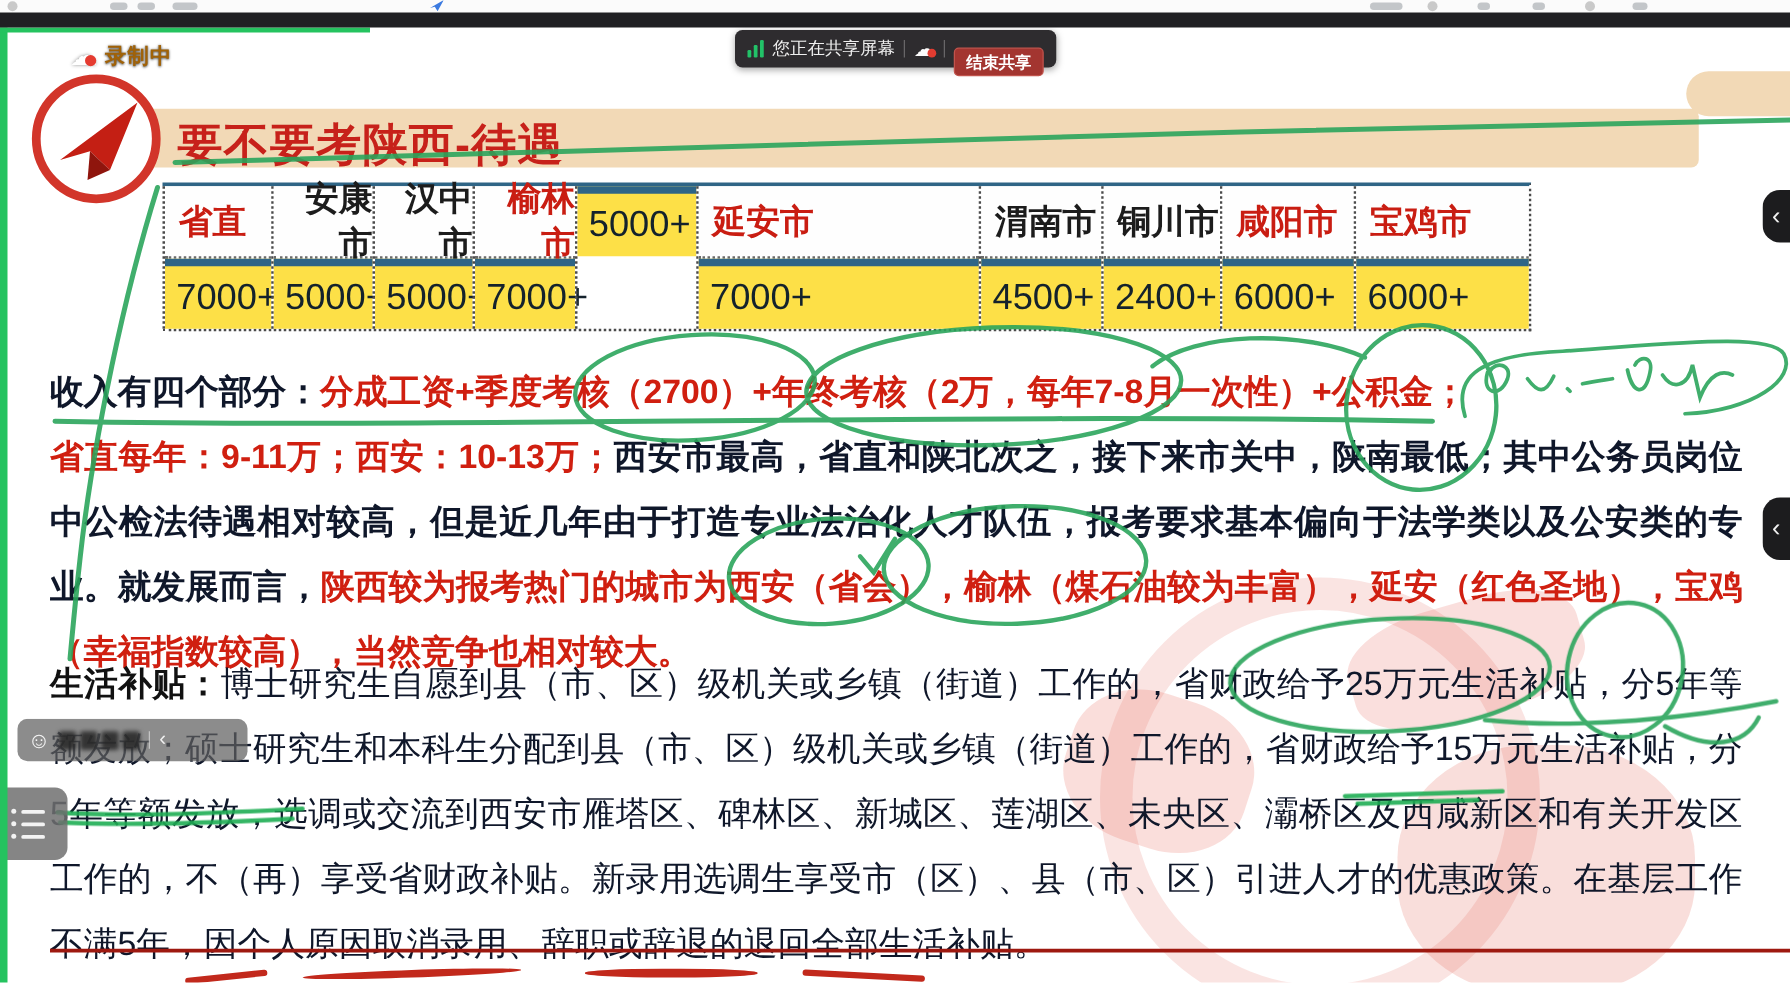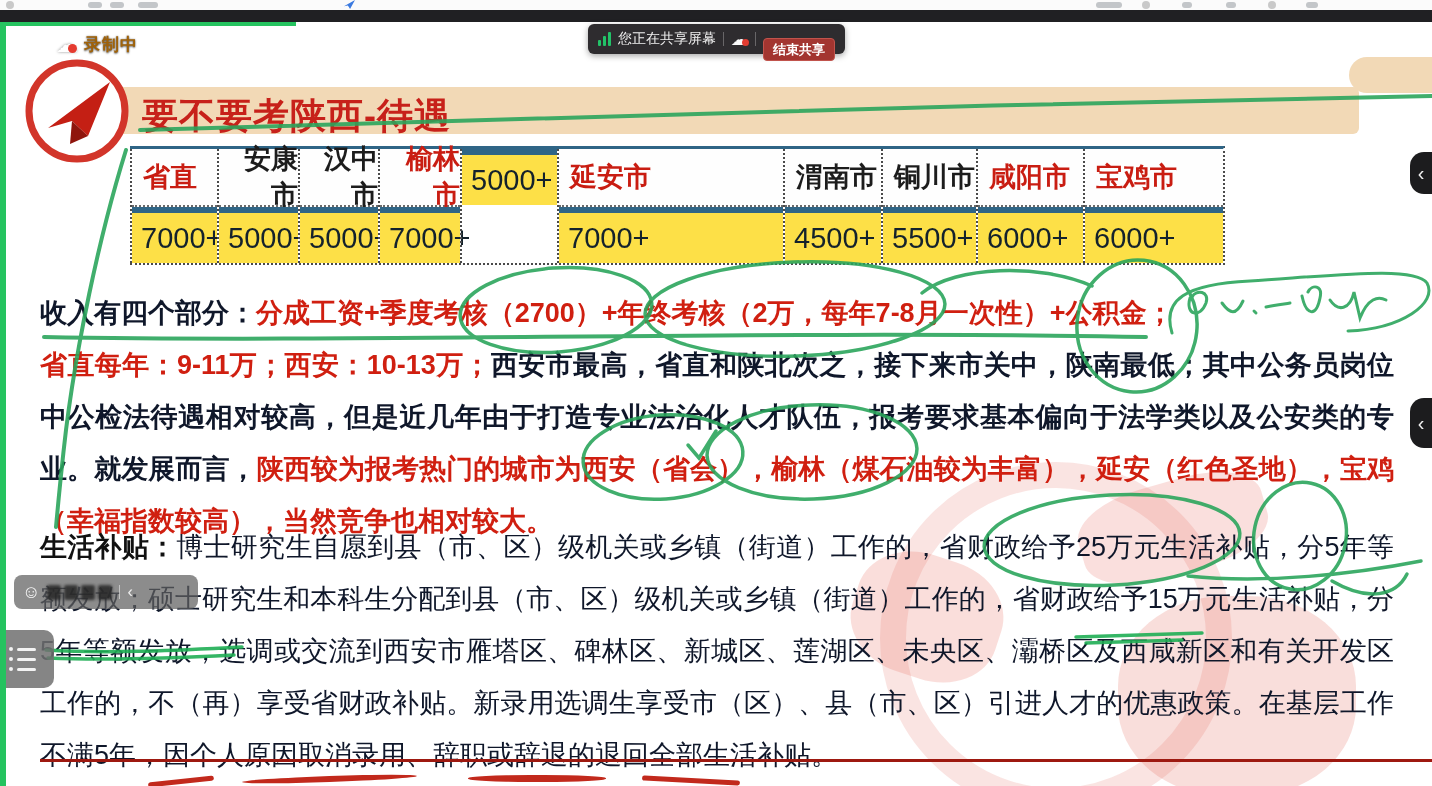--- a/index.html
+++ b/index.html
@@ -161,21 +161,21 @@
     <div class="tcol" style="width: 224px;">
       <div class="hcell red">延安市</div>
       <div class="vcell">7000+</div>
     </div>
     <div class="tcol" style="width: 96px;">
       <div class="hcell">渭南市</div>
       <div class="vcell">4500+</div>
     </div>
     <div class="tcol" style="width: 93px;">
       <div class="hcell">铜川市</div>
-      <div class="vcell">5500+</div>
+      <div class="vcell">2400+</div>
     </div>
     <div class="tcol" style="width: 105px;">
       <div class="hcell red">咸阳市</div>
       <div class="vcell">6000+</div>
     </div>
     <div class="tcol" style="width: 138px;">
       <div class="hcell red">宝鸡市</div>
       <div class="vcell">6000+</div>
     </div>
   </div>

